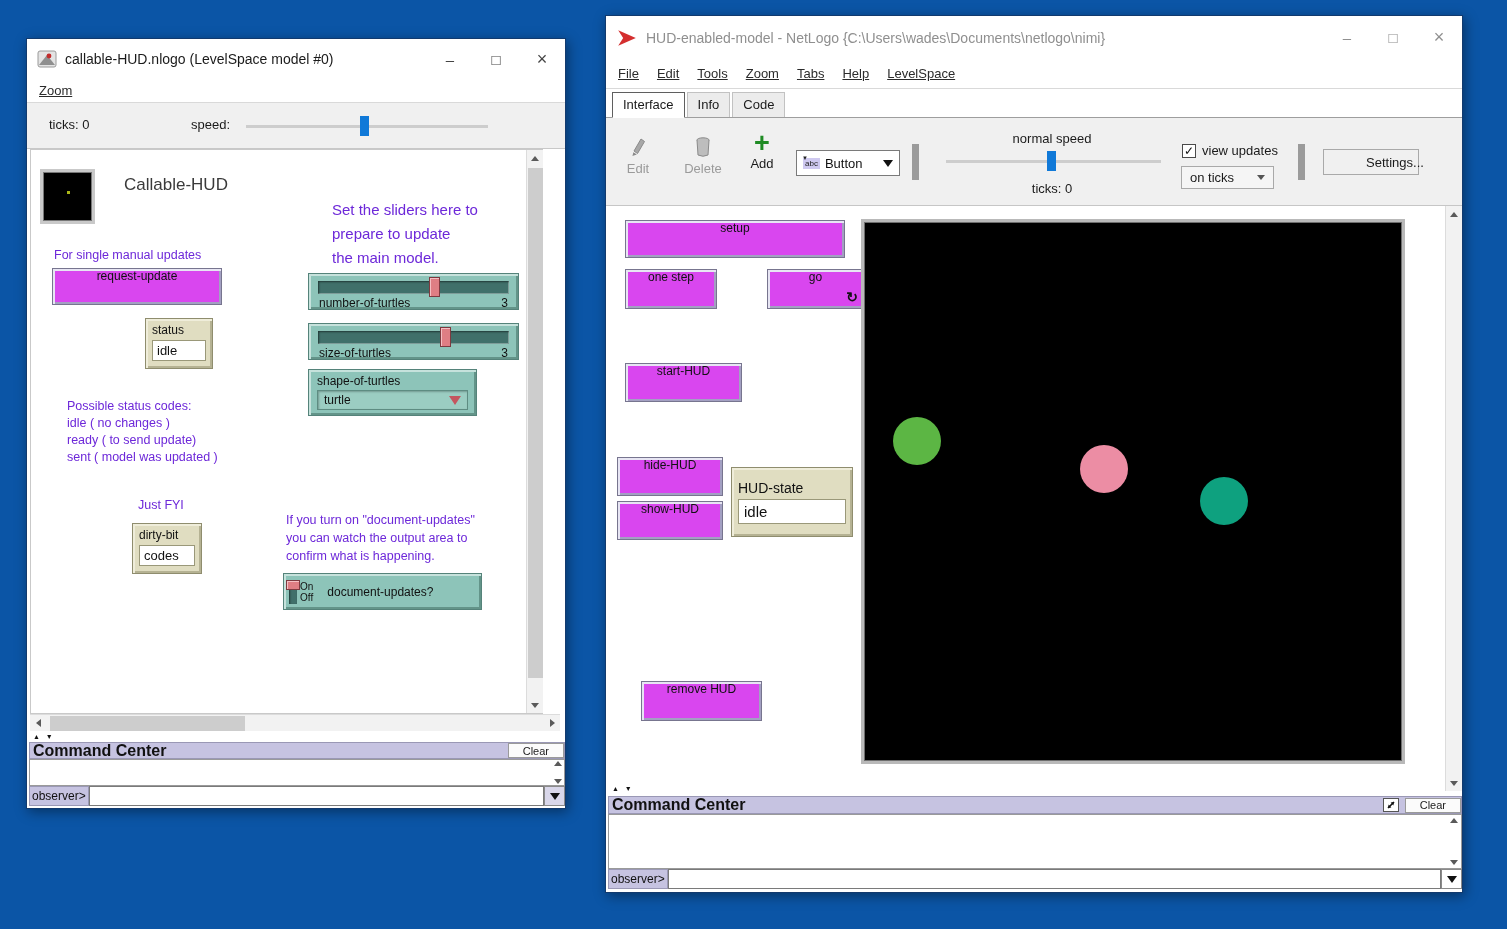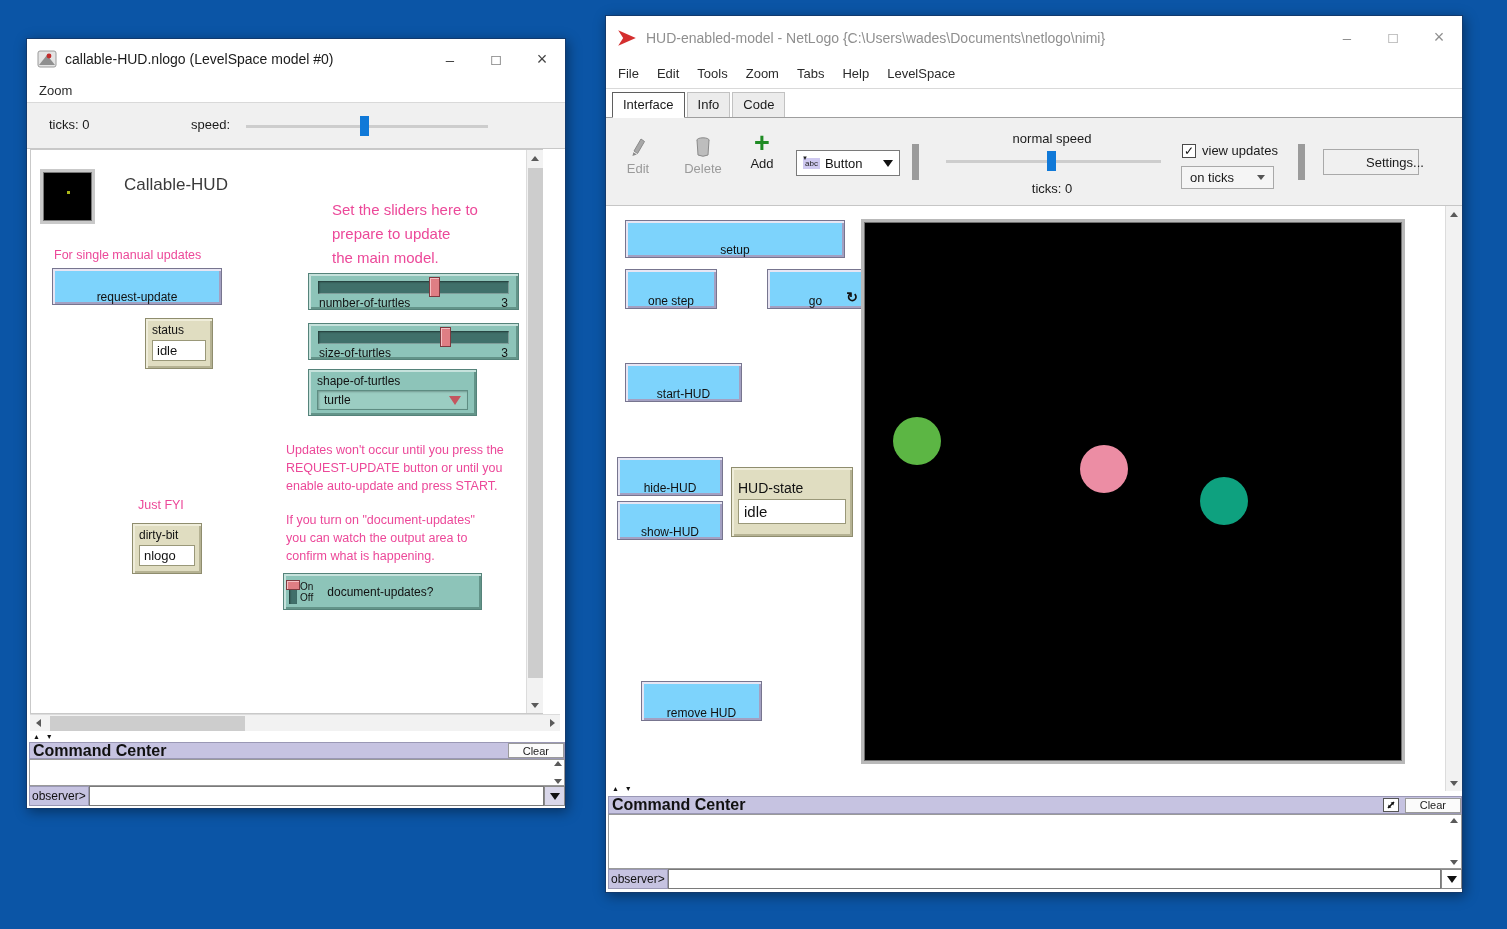--- a/index.html
+++ b/index.html
@@ -10,42 +10,42 @@
          box-shadow:2px 3px 12px rgba(0,0,0,.4); }
 
   
   .titlebar { display:flex; align-items:center; padding:0 0 0 10px; background:#fff; }
   .title-text { font-size:14px; color:#1a1a1a; margin-left:8px; white-space:nowrap; }
   .win-controls { margin-left:auto; display:flex; height:100%; }
   .ctrl { width:46px; height:100%; display:flex; align-items:center; justify-content:center;
           font-size:15px; color:#444; }
   .menubar { display:flex; align-items:center; gap:22px; padding:0 12px; font-size:13px;
              color:#2b2b2b; border-bottom:1px solid #d9d9d9; background:#fff; }
-  .menu-item { white-space:nowrap; }
+  .menu-item { white-space:nowrap;text-decoration:underline; }
 
   
-  .nl-button { position:absolute; background:#7dd3fc; border:1px solid #77758f;
+  .nl-button { position:absolute; background:#d946ef; border:1px solid #77758f;
                box-shadow:inset 2px 2px 0 #e7e5f3, inset -2px -2px 0 #a3a0c2;
-               display:flex; align-items:flex-end; justify-content:center;
+               display:flex; align-items:flex-start; justify-content:center;
                font-size:12px; color:#111; }
   .nl-monitor { position:absolute; background:#e0ddc1; border:1px solid #8f8d6e;
                 box-shadow:inset 2px 2px 0 #efedda, inset -2px -2px 0 #b5b293;
                 padding:4px 6px; }
   .nl-monitor .mlabel { font-size:12px; color:#111; }
   .nl-monitor .mvalue { background:#fff; border:1px solid #9a9879; margin-top:3px;
                         font-size:13px; color:#111; padding:2px 4px; }
   .nl-teal { position:absolute; background:#8dc4b9; border:1px solid #55837a;
              box-shadow:inset 2px 2px 0 #c6e2dc, inset -2px -2px 0 #639489; }
   .sl-track { position:relative; margin:7px 9px 0 9px; height:13px; background:#40706a;
               box-shadow:inset 1px 1px 2px rgba(0,0,0,.5), inset -1px -1px 0 rgba(255,255,255,.35); }
   .sl-handle { position:absolute; top:-4px; width:11px; height:20px; background:#df7e84;
                border:1px solid #7d3a40; box-shadow:inset 1px 1px 0 #f4bfc3; }
   .sl-row { display:flex; justify-content:space-between; padding:2px 10px 0 10px;
             font-size:12px; color:#111; }
-  .nl-note { position:absolute; white-space:pre-line; color:#ec4899; }
+  .nl-note { position:absolute; white-space:pre-line; color:#6d28d9; }
   .chooser-box { margin:2px 8px 0 8px; height:20px; background:#9bcdc2; border:1px solid #5e8c82;
                  box-shadow:inset 1px 1px 2px rgba(0,0,0,.25); display:flex; align-items:center;
                  justify-content:space-between; padding:0 6px; font-size:12px; color:#111; }
   .red-tri { width:0; height:0; border-left:6px solid transparent; border-right:6px solid transparent;
              border-top:9px solid #c4565f; }
   .switch-slot { position:relative; width:8px; height:24px; background:#40706a; margin:0 3px 0 5px;
                  box-shadow:inset 1px 1px 2px rgba(0,0,0,.5); }
   .switch-handle { position:absolute; left:-3px; top:0; width:14px; height:10px; background:#df7e84;
                    border:1px solid #7d3a40; box-shadow:inset 1px 1px 0 #f4bfc3; }
   .onoff { font-size:10px; line-height:11px; color:#111; }
@@ -151,26 +151,30 @@
 
       <div class="nl-button" style="left:21px; top:118px; width:170px; height:37px;">
         <span>request-update</span>
       </div>
 
       <div class="nl-monitor" style="left:114px; top:168px; width:68px; height:51px;">
         <div class="mlabel">status</div>
         <div class="mvalue">idle</div>
       </div>
 
+      <div class="nl-note" style="left:36px; top:248px; font-size:12.5px; line-height:17px;">Possible status codes:
+idle  ( no changes )
+ready ( to send update)
+sent  ( model was updated )</div>
 
       <div class="nl-note" style="left:107px; top:348px; font-size:12.5px;">Just FYI</div>
 
       <div class="nl-monitor" style="left:101px; top:373px; width:70px; height:51px;">
         <div class="mlabel">dirty-bit</div>
-        <div class="mvalue">nlogo</div>
+        <div class="mvalue">codes</div>
       </div>
 
       <div class="nl-note" style="left:301px; top:48px; font-size:15px; line-height:24px;">Set the sliders here to
 prepare to update
 the main model.</div>
 
       <div class="nl-teal" style="left:277px; top:123px; width:211px; height:37px;">
         <div class="sl-track">
           <div class="sl-handle" style="left:58%;"></div>
         </div>
@@ -191,23 +195,20 @@
       </div>
 
       <div class="nl-teal" style="left:277px; top:219px; width:169px; height:47px;">
         <div style="font-size:12px; color:#111; padding:4px 0 0 8px;">shape-of-turtles</div>
         <div class="chooser-box">
           <span>turtle</span>
           <span class="red-tri"></span>
         </div>
       </div>
 
-      <div class="nl-note" style="left:255px; top:291px; font-size:12.5px; line-height:18px;">Updates won't occur until you press the
-REQUEST-UPDATE button or until you
-enable auto-update and press START.</div>
 
       <div class="nl-note" style="left:255px; top:361px; font-size:12.5px; line-height:18px;">If you turn on "document-updates"
 you can watch the output area to
 confirm what is happening.</div>
 
       <div class="nl-teal" style="left:252px; top:423px; width:199px; height:37px; display:flex; align-items:center;">
         <div class="switch-slot">
           <div class="switch-handle"></div>
         </div>
         <div class="onoff">

